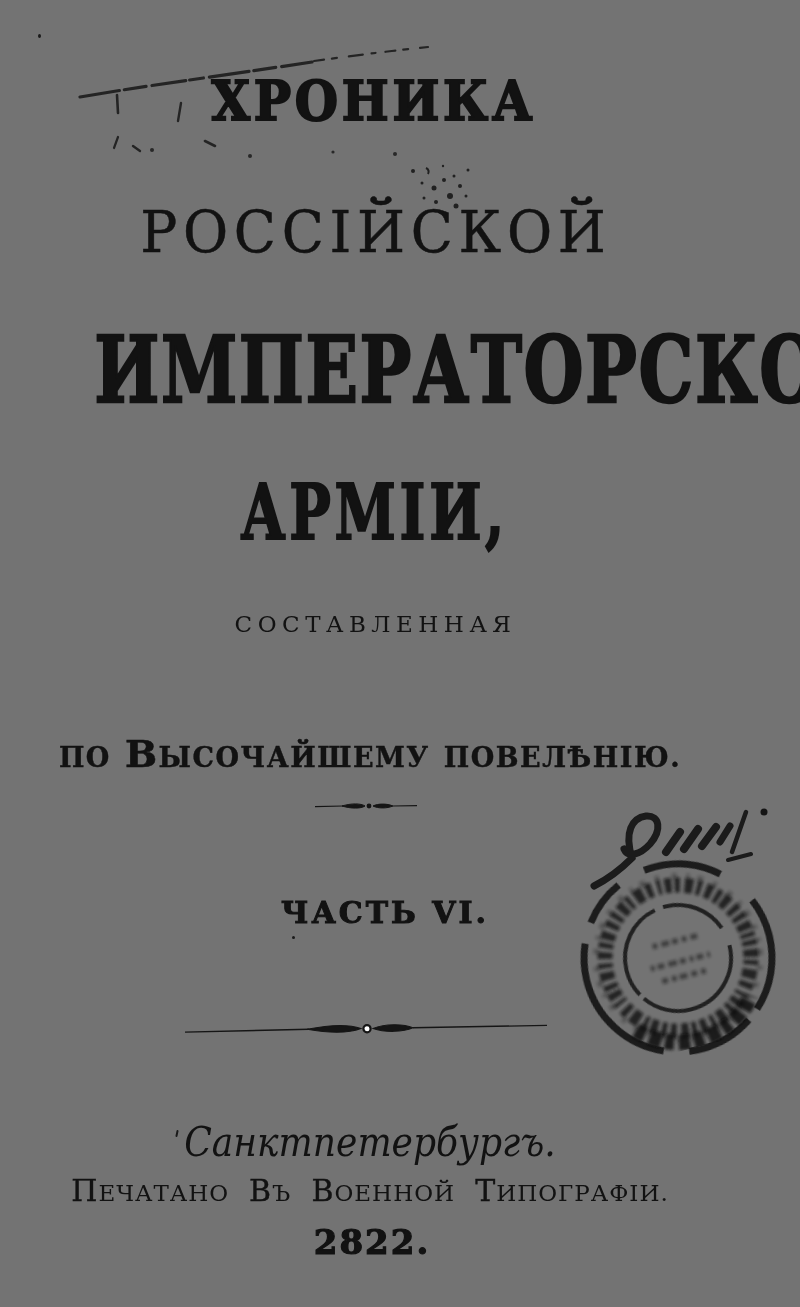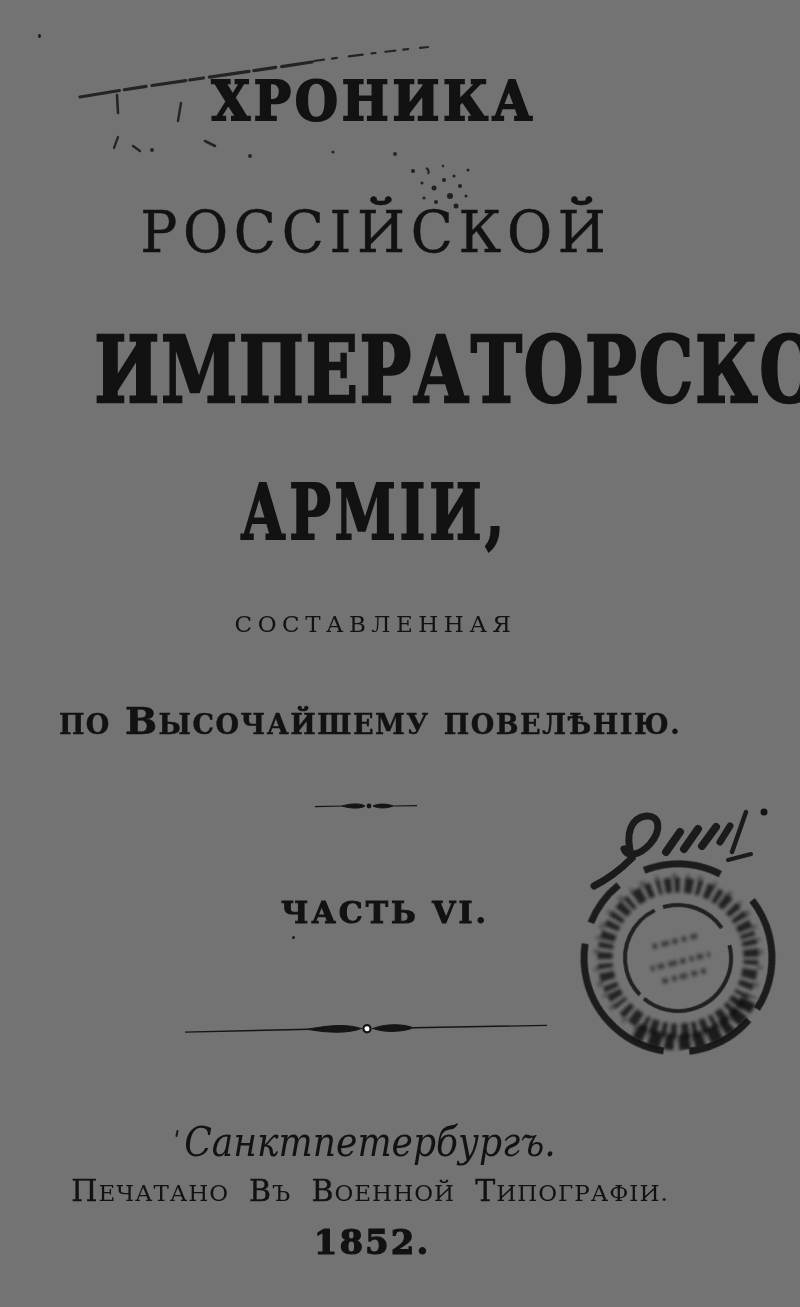--- a/index.html
+++ b/index.html
@@ -11,21 +11,21 @@
 
   .l-chronicle{top:74px;font-size:54px;font-weight:bold;letter-spacing:4px;padding-left:4px;
     transform:scaleX(.92);-webkit-text-stroke:2px #121212;}
   .l-rossiyskoy{top:203px;font-size:58px;letter-spacing:6px;padding-left:6px;
     transform:scaleX(.95);-webkit-text-stroke:.5px #121212;}
   .l-imperatorskoy{top:324px;font-size:92px;font-weight:bold;letter-spacing:2px;padding-left:2px;
     transform:scaleX(.75);-webkit-text-stroke:2.4px #121212;}
   .l-armii{top:474px;font-size:77px;font-weight:bold;letter-spacing:5px;padding-left:5px;
     transform:scaleX(.72);-webkit-text-stroke:2px #121212;}
   .l-sostavlennaya{top:613px;font-size:23px;letter-spacing:5.5px;padding-left:5.5px;}
-  .l-decree{top:702px;font-size:27px;letter-spacing:1.5px;}
+  .l-decree{top:735px;font-size:27px;letter-spacing:1.5px;}
   .l-decree .sc{text-transform:uppercase;}
   .l-decree .initial{font-size:38px;font-weight:bold;-webkit-text-stroke:.6px #121212;}
   .l-decree .w{margin-left:14px;}
   .l-decree .b{font-weight:bold;-webkit-text-stroke:.4px #121212;}
   .l-part{top:898px;font-size:30px;font-weight:bold;letter-spacing:3px;padding-left:15px;
     -webkit-text-stroke:1px #121212;}
   .l-city{top:1122px;font-size:41px;font-style:italic;transform:scaleX(.88);}
   .l-printer{top:1176px;font-size:23px;letter-spacing:1px;}
   .l-printer .sc{text-transform:uppercase;}
   .l-printer .initial{font-size:30px;-webkit-text-stroke:.4px #121212;}
@@ -153,15 +153,15 @@
     <circle cx="176" cy="10" r="3.5" fill="#141414"></circle>
   </svg>
 
   <div class="line l-city">Санктпетербургъ.</div>
   <span class="speck" style="left:176px;top:1130px;width:2px;height:7px;border-radius:1px;transform:rotate(12deg)"></span>
 
   <div class="line l-printer">
     <span><span class="initial">П</span><span class="sc">ечатано</span></span><span class="w"><span class="initial sc">в</span><span class="sc">ъ</span></span><span class="w"><span class="initial">В</span><span class="sc">оенной</span></span><span class="w"><span class="initial">Т</span><span class="sc">ипографіи.</span></span>
   </div>
 
-  <div class="line l-year">1852.</div>
+  <div class="line l-year">2822.</div>
 
 </div>
 
 </body></html>

